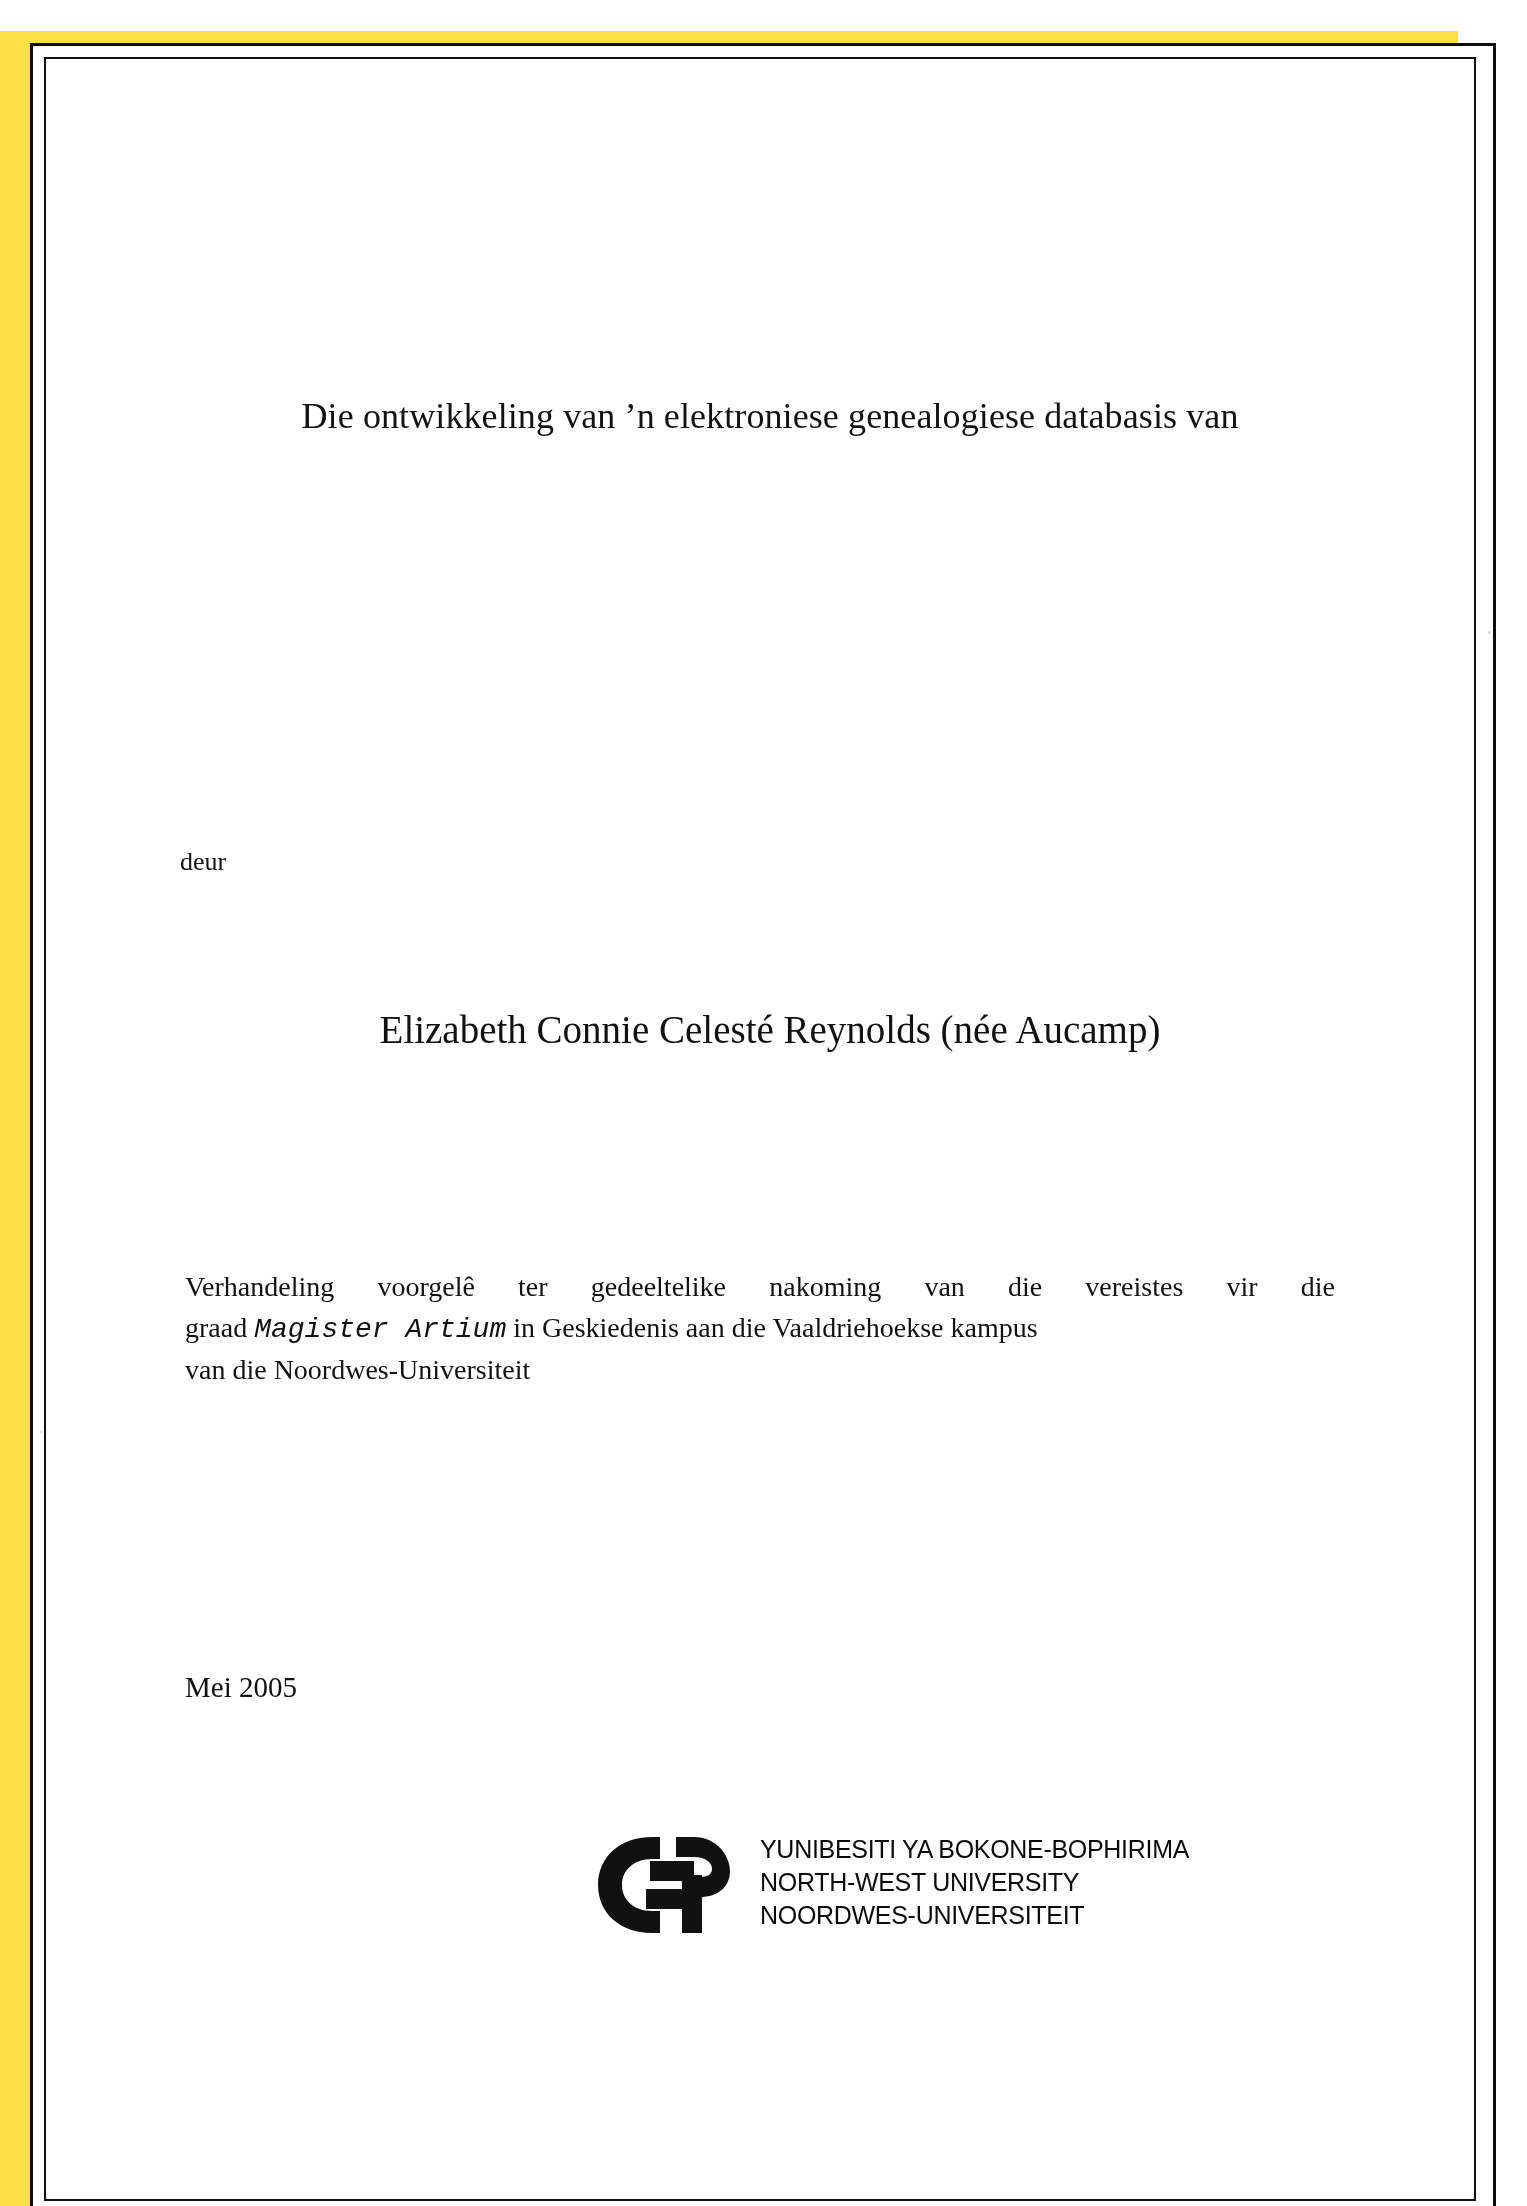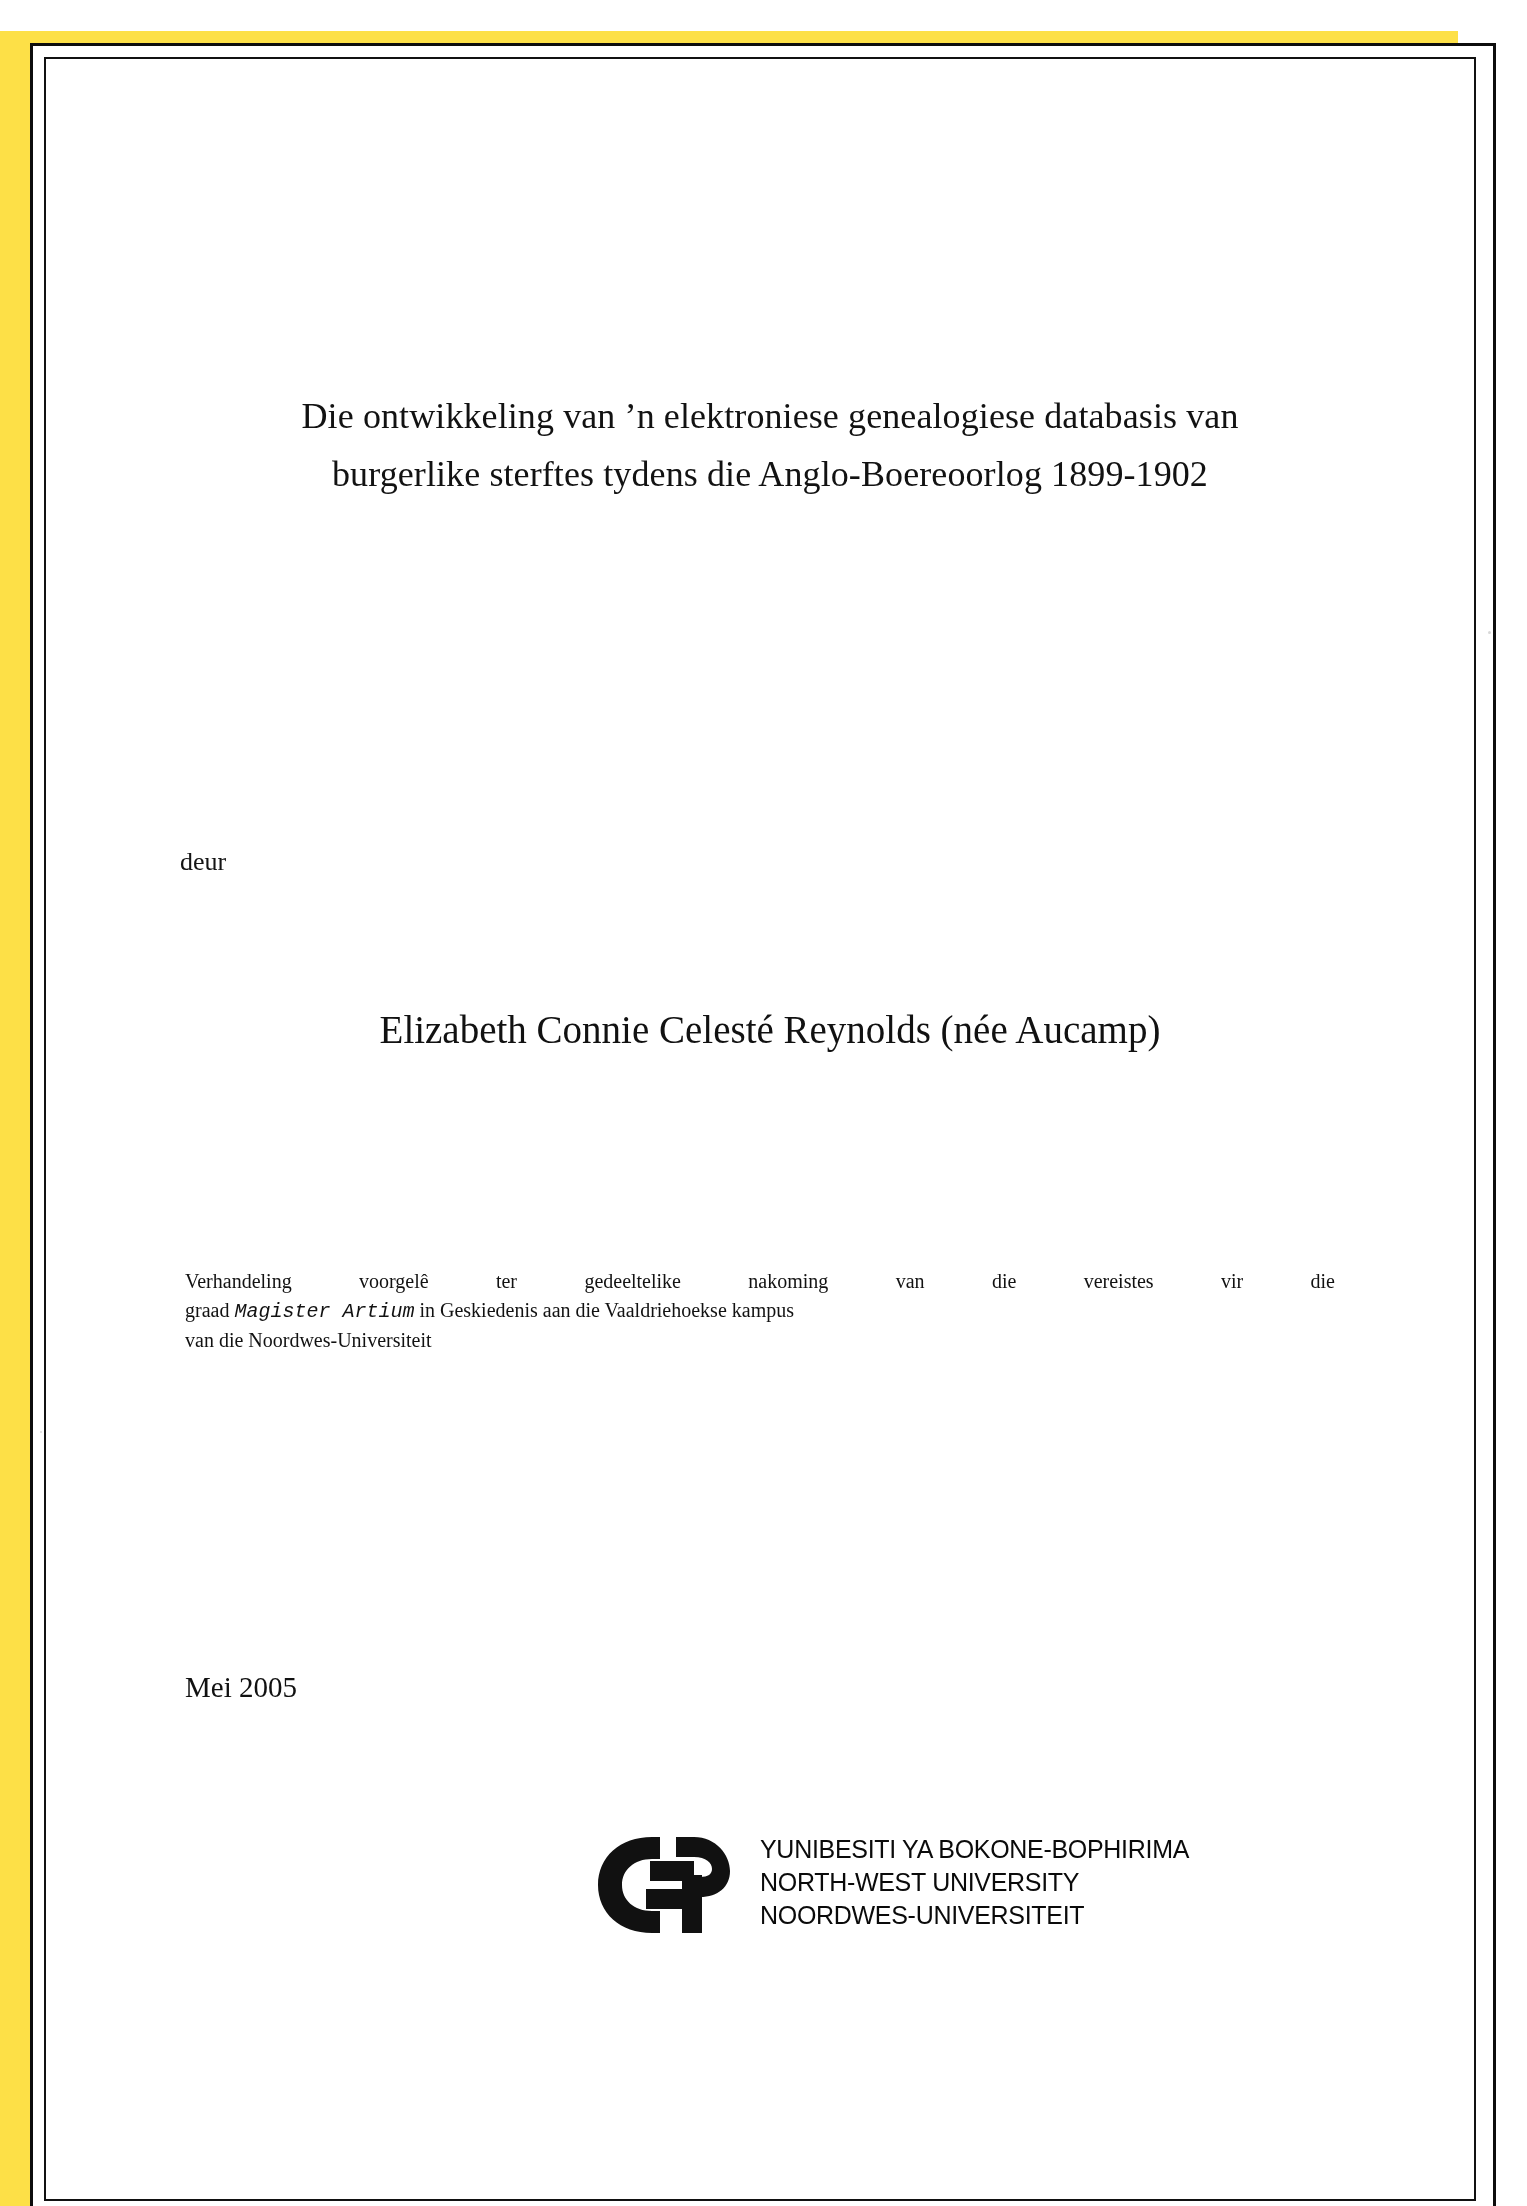--- a/index.html
+++ b/index.html
@@ -76,21 +76,21 @@
     width: 1180px;
     text-align: center;
     font-size: 39px;
     color: #111111;
   }
   .statement {
     position: absolute;
     left: 55px;
     top: 1210px;
     width: 1150px;
-    font-size: 20px;
+    font-size: 28px;
     line-height: 1.45;
     color: #121212;
   }
   .statement .just {
     text-align: justify;
     text-align-last: justify;
   }
   .statement .l2, .statement .l3 {
     text-align: left;
   }
@@ -147,21 +147,20 @@
 
 <div class="page">
 
   <div class="scan-border-outer"></div>
   <div class="scan-border-inner"></div>
 
   <div class="content">
 
     <div class="title-block">
       <div class="title-line">Die ontwikkeling van ’n elektroniese genealogiese databasis van</div>
-      <div class="title-line">burgerlike sterftes tydens die Anglo-Boereoorlog 1899-1902</div>
     </div>
 
     <div class="deur">deur</div>
 
     <div class="author">Elizabeth Connie Celesté Reynolds (née Aucamp)</div>
 
     <div class="statement">
       <div class="just">Verhandeling voorgelê ter gedeeltelike nakoming van die vereistes vir die</div>
       <div class="l2"><span>graad </span><i>Magister Artium</i><span> in Geskiedenis aan die Vaaldriehoekse kampus</span></div>
       <div class="l3">van die Noordwes-Universiteit</div>

